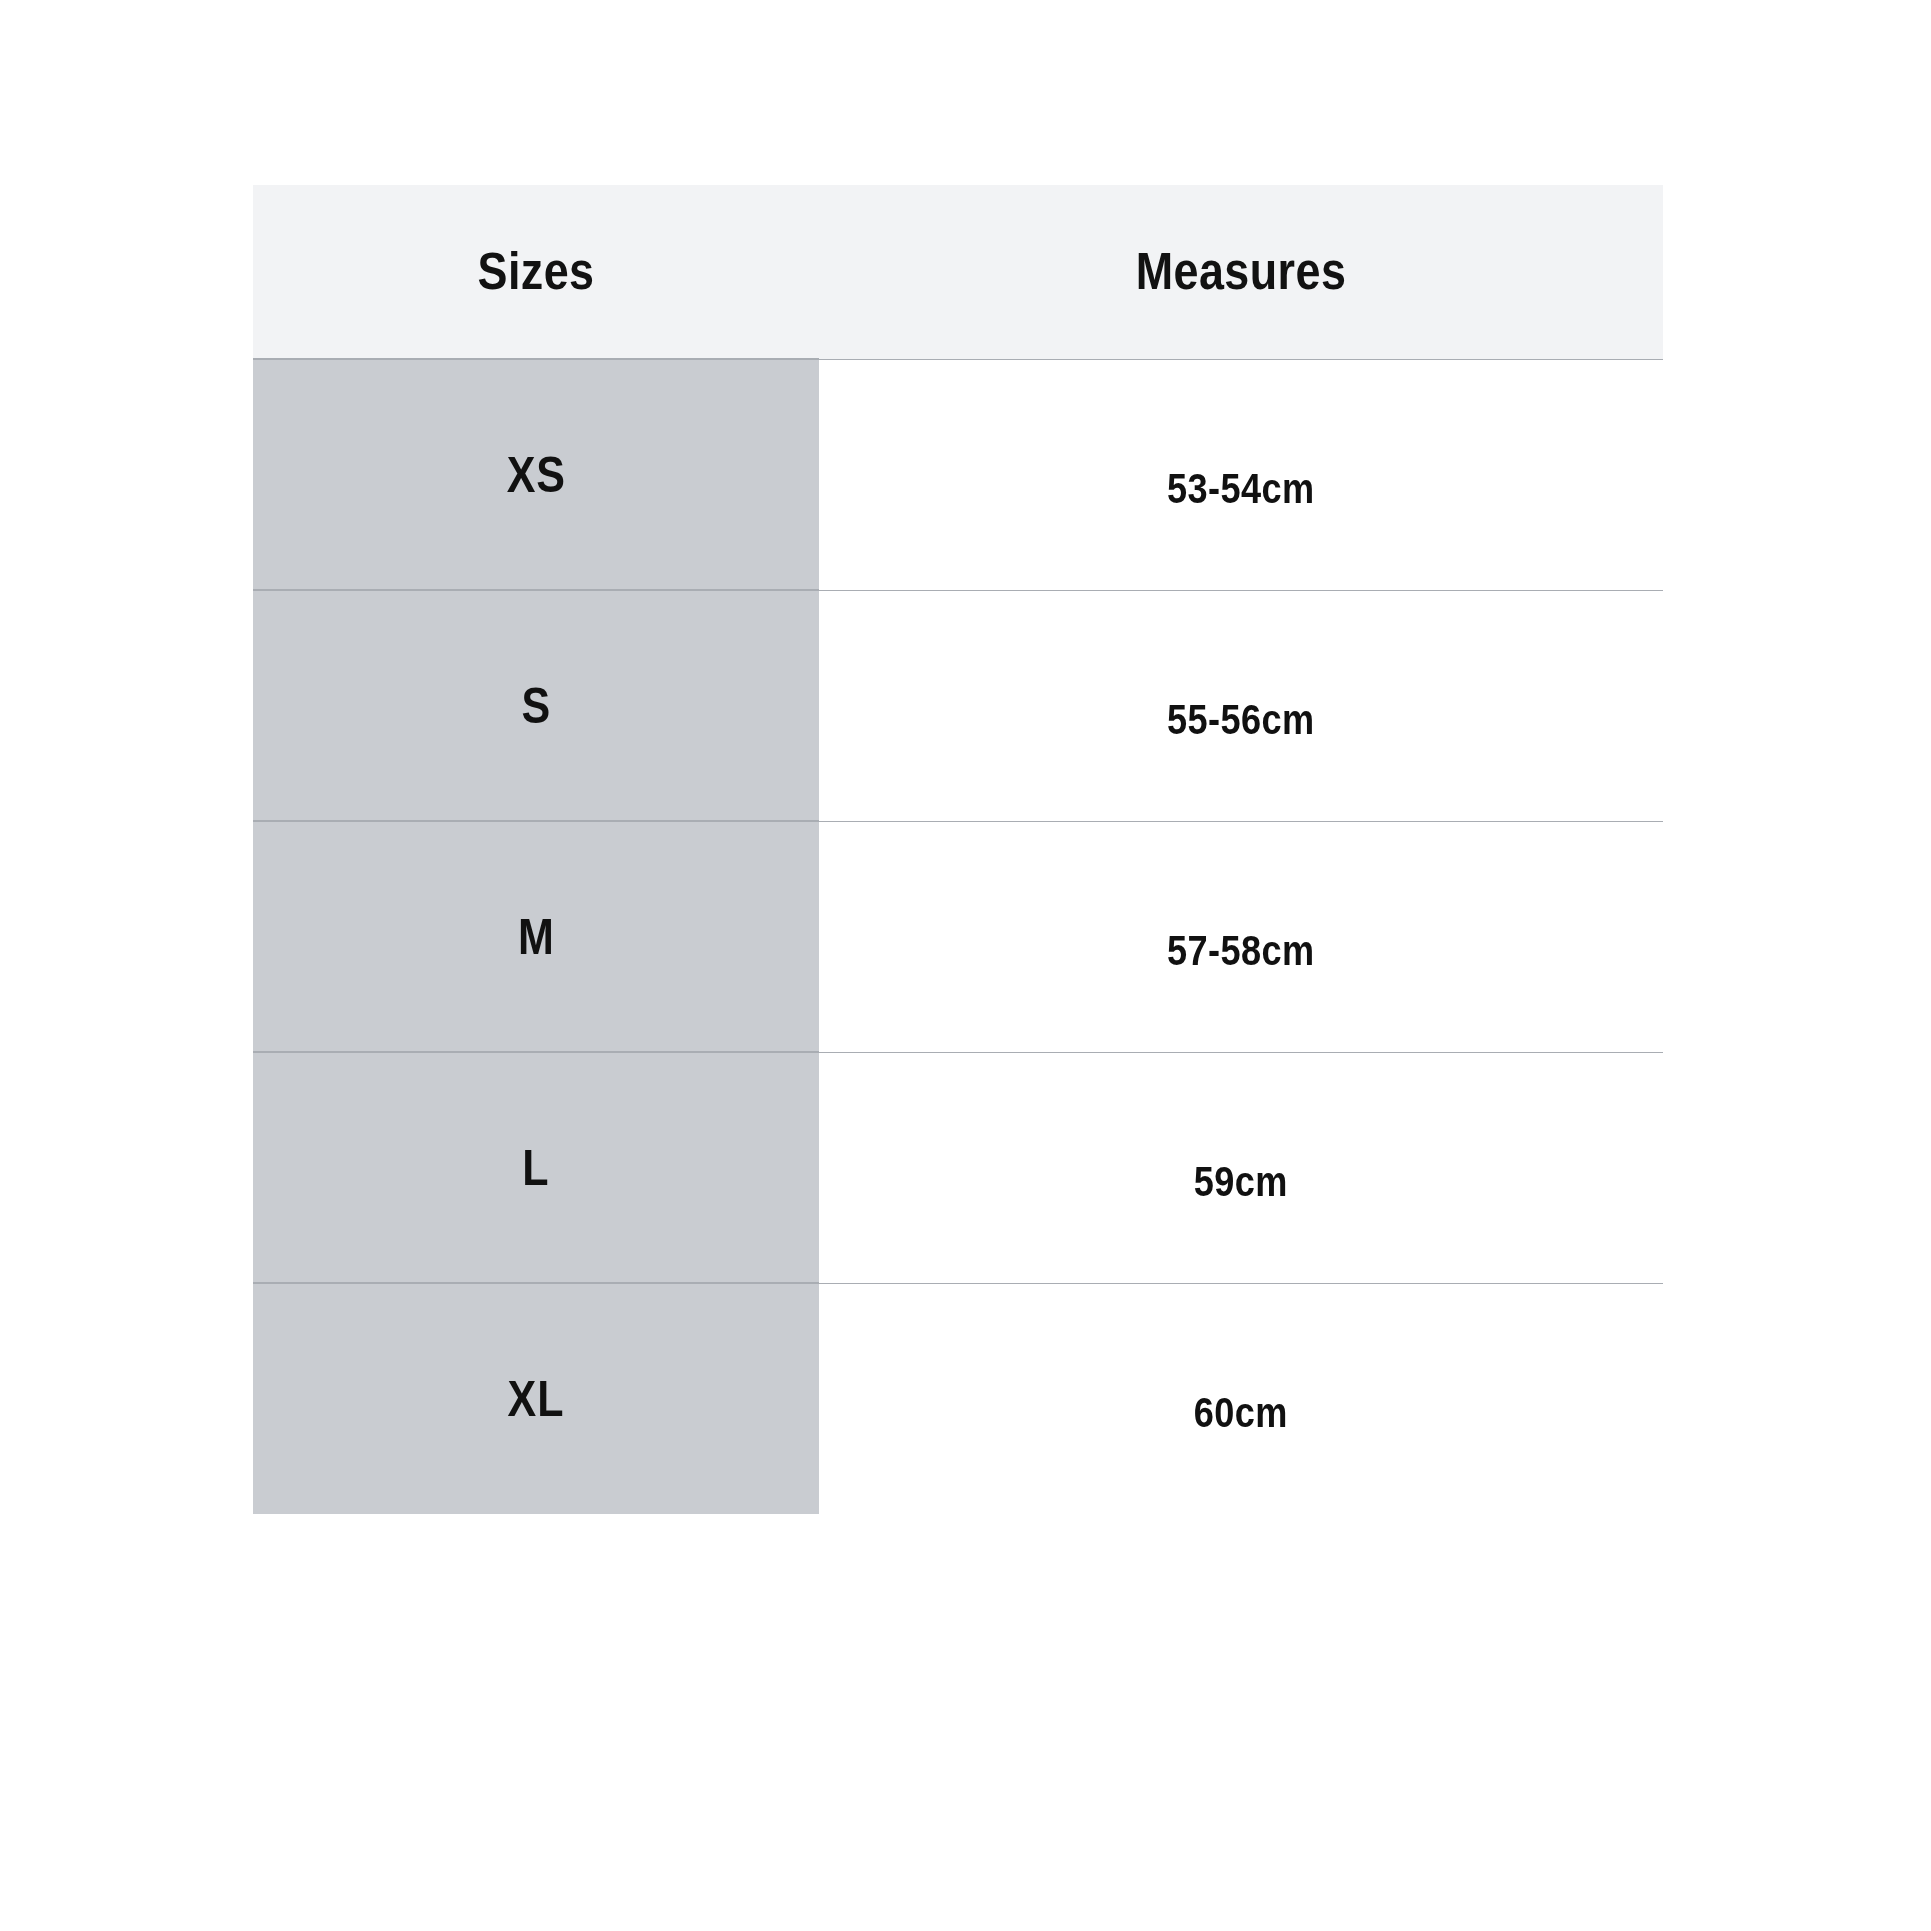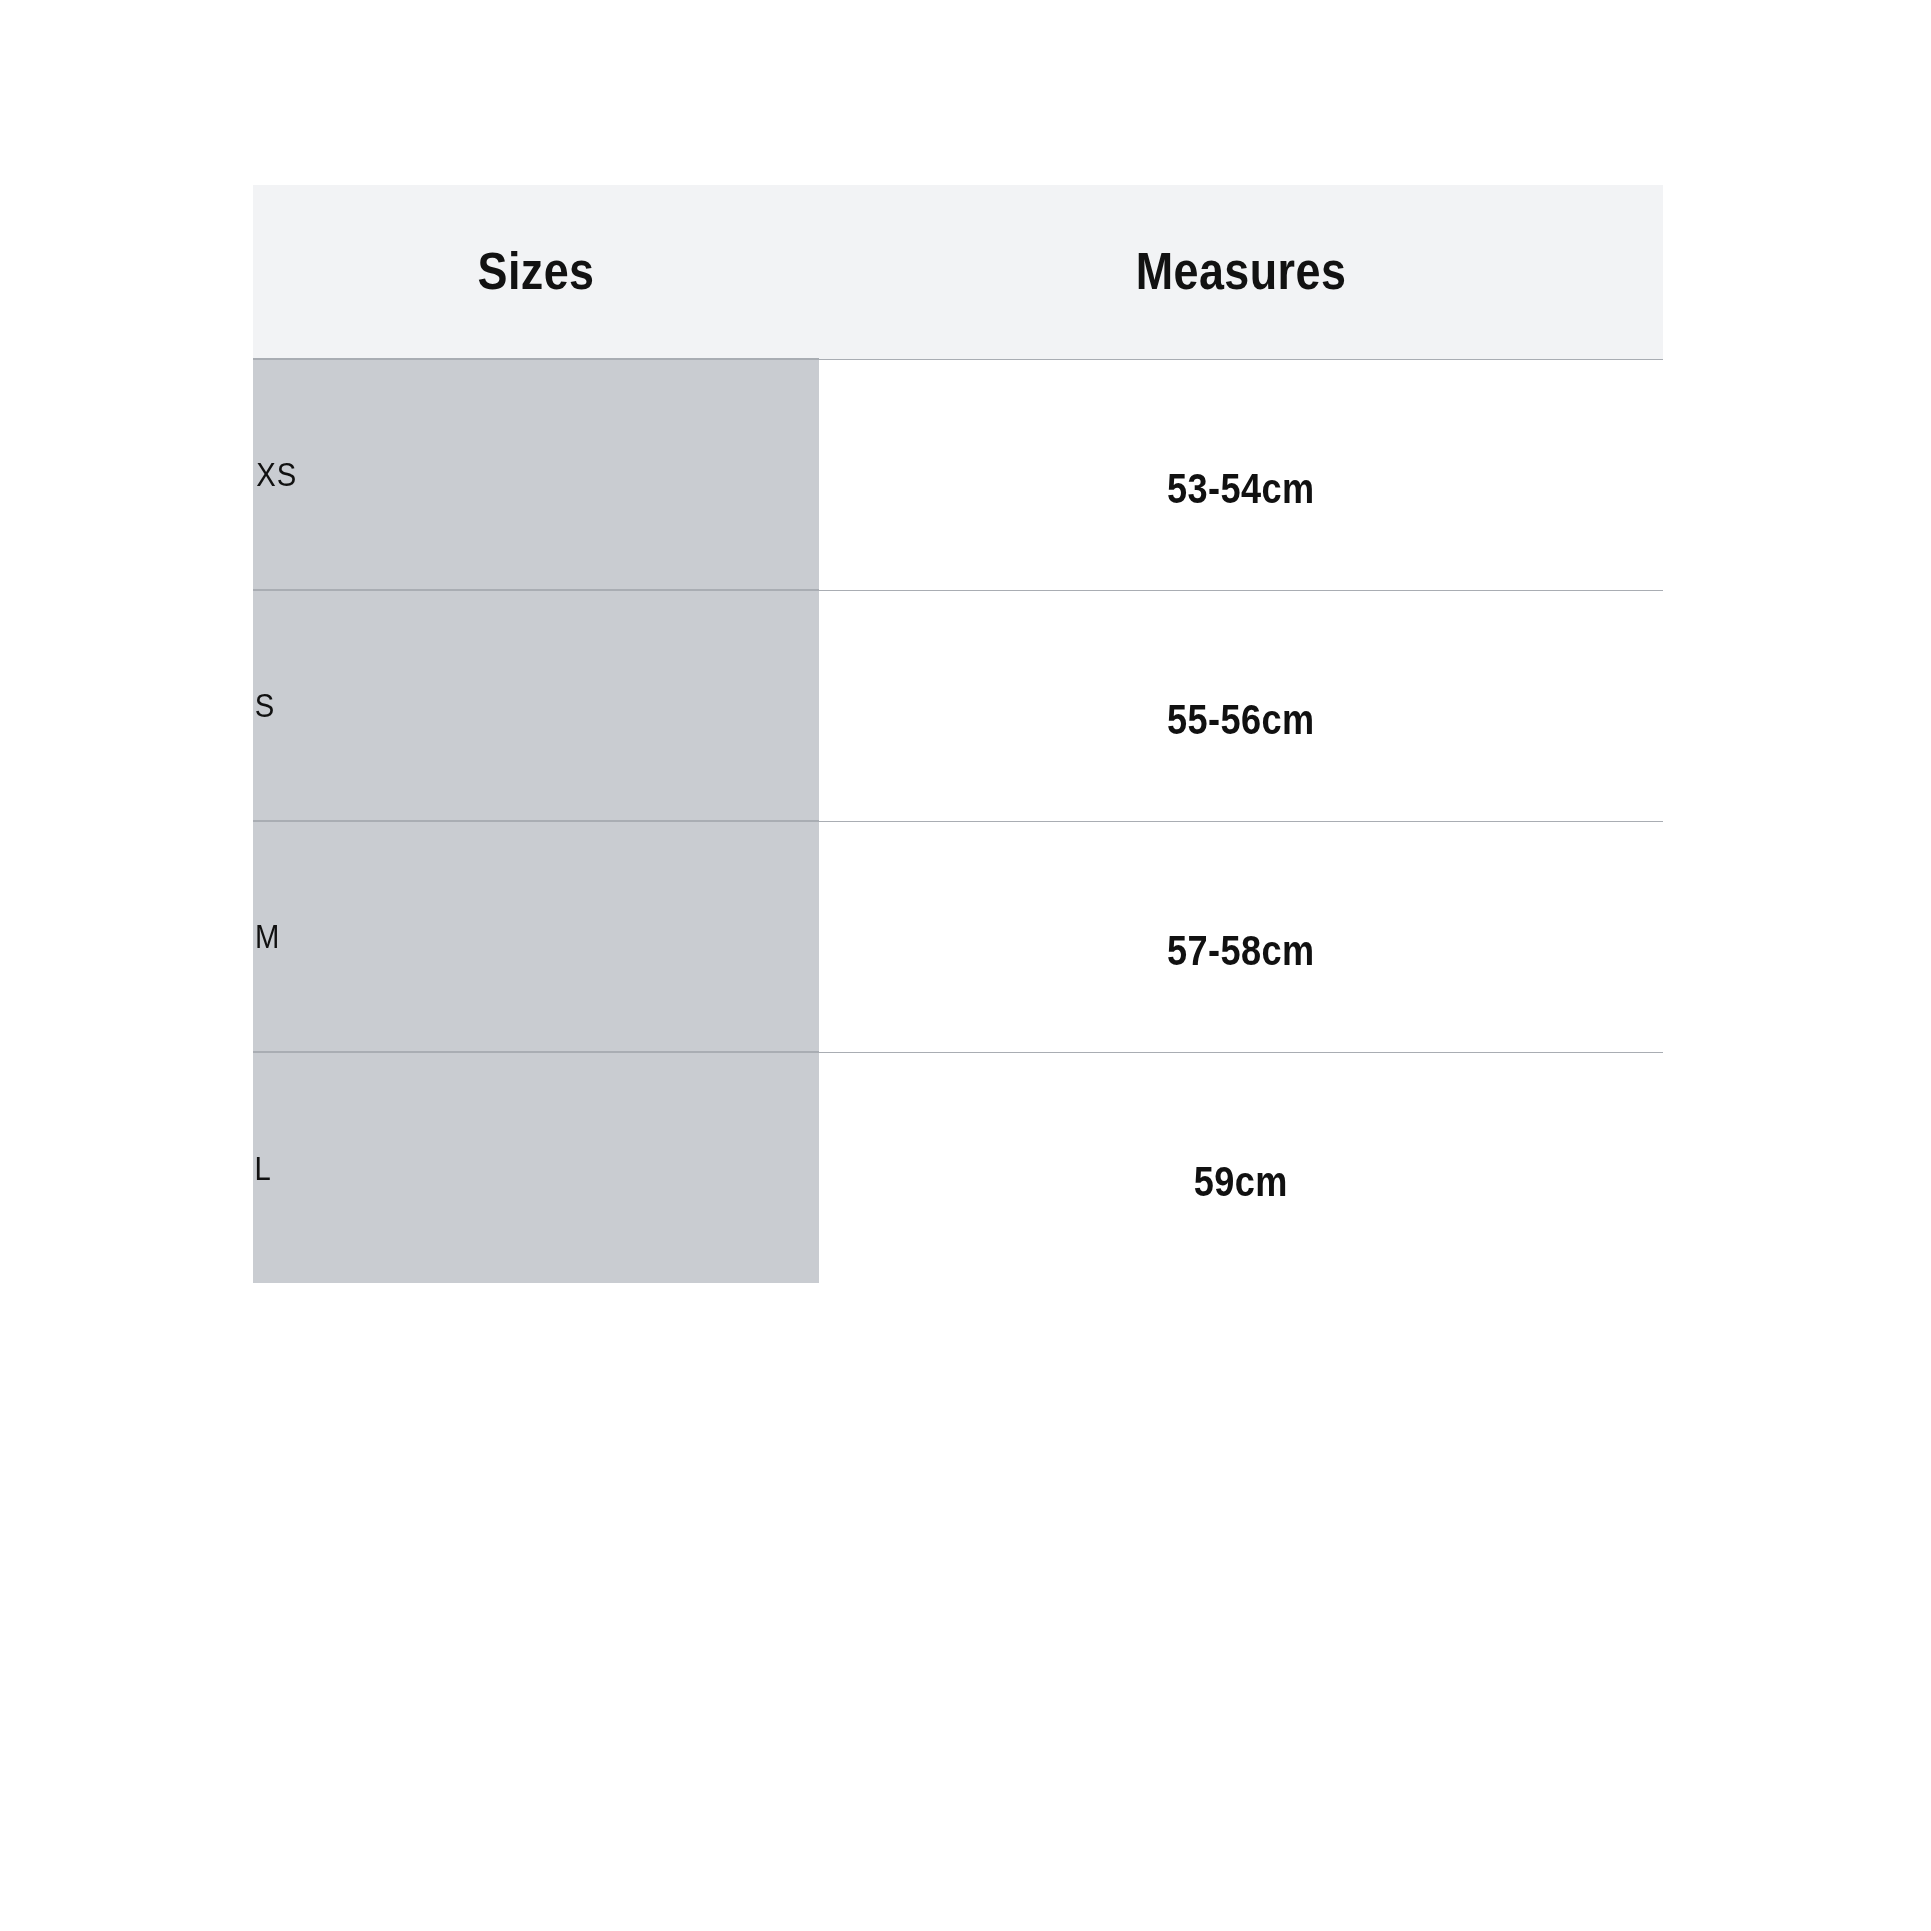--- a/index.html
+++ b/index.html
@@ -56,24 +56,24 @@
     display: inline-block;
     transform: none;
   }
 
   
   .chart-row { height: 231px; }
 
   .cell-size {
     background: #c9ccd1;
     border-top: 2.9px solid #a9adb3;
-    text-align: left;
+    text-align: center;
     vertical-align: middle;
-    font-weight: 400;
-    font-size: 34px;
+    font-weight: 700;
+    font-size: 50px;
     color: #111111;
     padding: 0;
   }
   .cell-size .size-label {
     display: inline-block;
     transform: scaleX(0.86);
     letter-spacing: 1px;
   }
 
   .cell-measure {
@@ -151,19 +151,27 @@
 
       <tr class="chart-row">
         <td class="cell-size">
           <span class="size-label">L</span>
         </td>
         <td class="cell-measure">
           <span class="measure-label">59cm</span>
         </td>
       </tr>
 
+      <tr class="chart-row">
+        <td class="cell-size">
+          <span class="size-label">XL</span>
+        </td>
+        <td class="cell-measure">
+          <span class="measure-label">60cm</span>
+        </td>
+      </tr>
 
 
     </tbody>
   </table>
 
 </div>
 
 
 </body></html>

